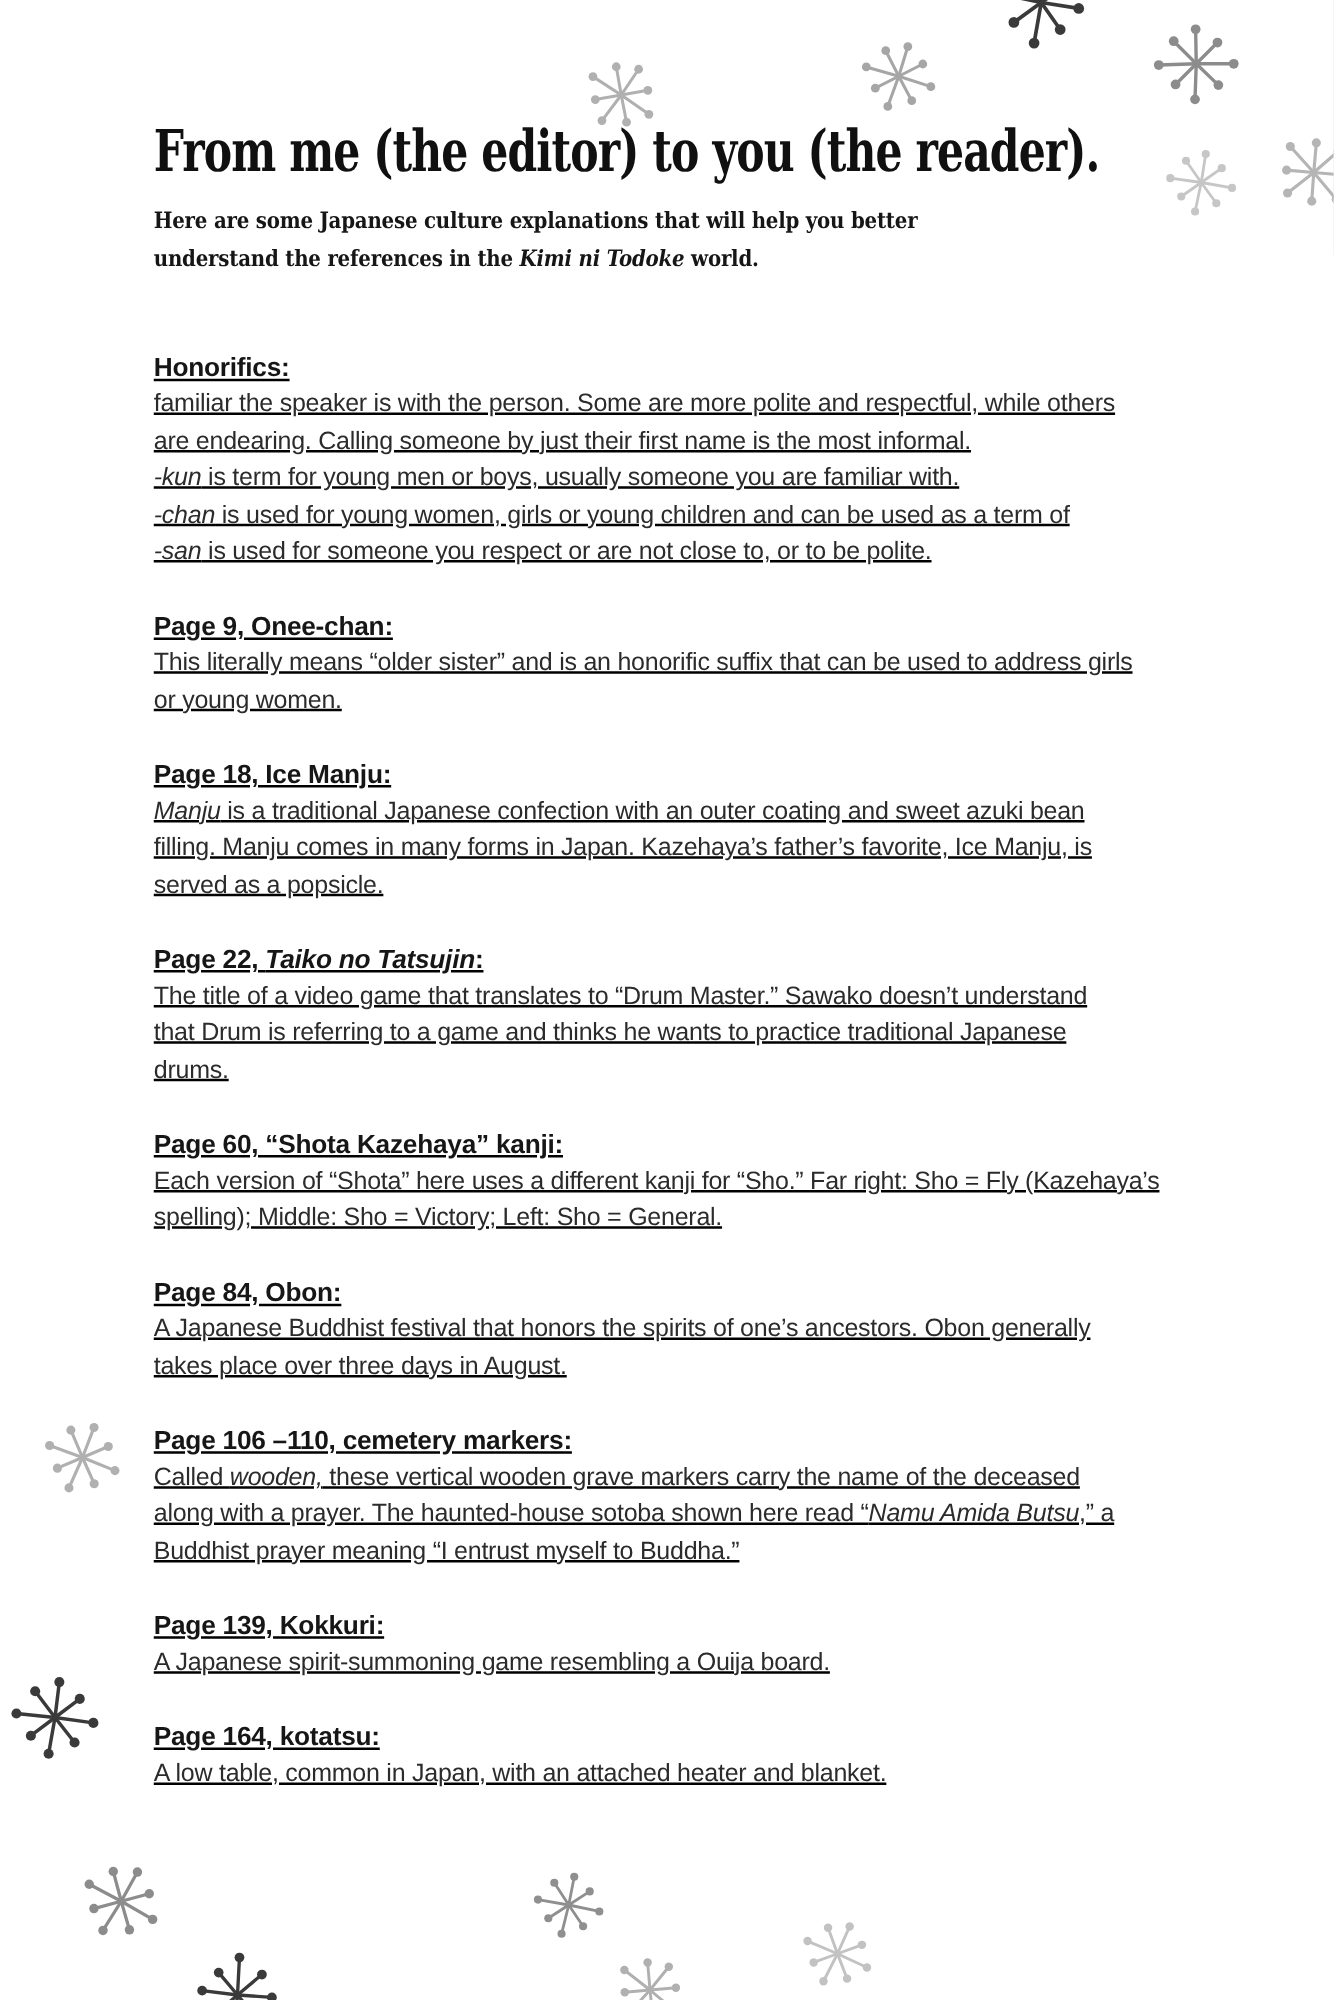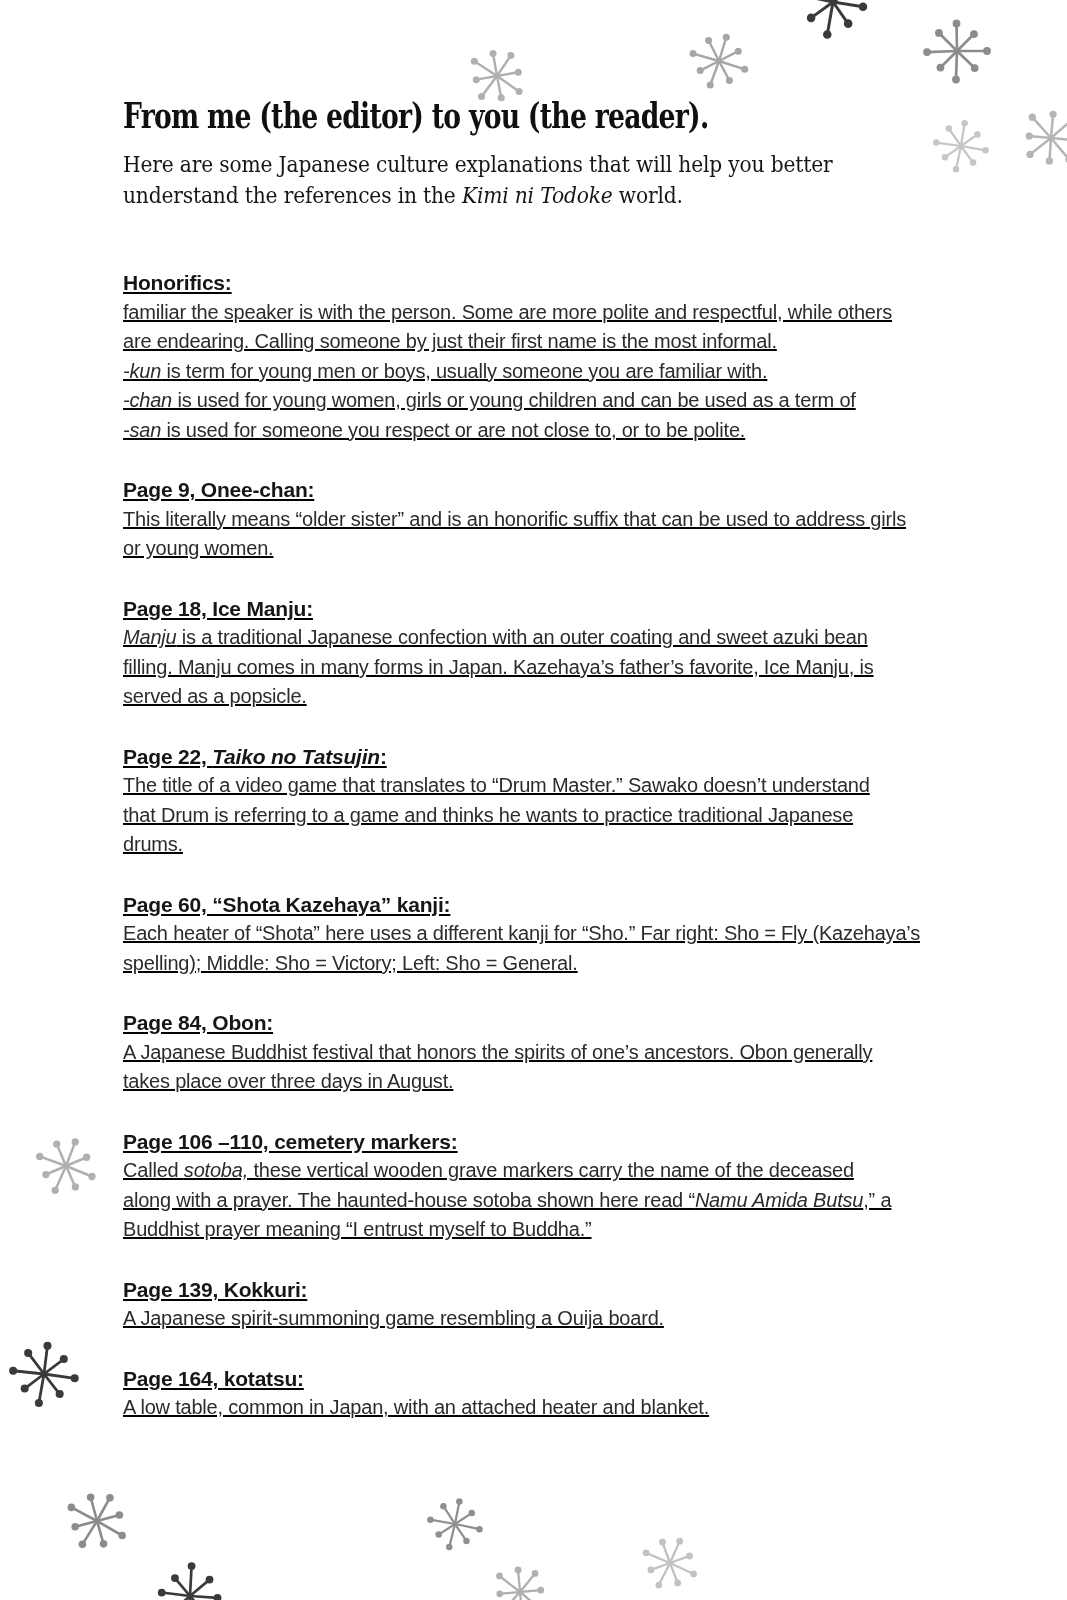--- a/index.html
+++ b/index.html
@@ -3,26 +3,26 @@
 <meta charset="utf-8">
 <style>
   html,body{margin:0;padding:0;background:#e8e8e8;}
   .page{
     position:relative;width:1067px;height:1600px;background:#ffffff;
     overflow:hidden;font-family:"Liberation Sans",sans-serif;margin:0 auto;
   }
   .content{position:absolute;left:123px;top:0;width:880px;}
   .title{
     font-family:"DejaVu Serif",serif;font-weight:bold;color:#101010;
-    font-size:36px;line-height:1.15;margin:95px 0 0 0;white-space:nowrap;
+    font-size:46px;line-height:1.15;margin:95px 0 0 0;white-space:nowrap;
   }
   .title-inner{display:inline-block;transform:scaleX(.74);transform-origin:0 60%;letter-spacing:-1px;}
   .subtitle{
-    margin-top:13px;font-family:"DejaVu Serif",serif;font-weight:normal;
-    color:#161616;font-size:23px;line-height:31px;
+    margin-top:13px;font-family:"DejaVu Serif",serif;font-weight:bold;
+    color:#161616;font-size:18px;line-height:31px;
   }
   .subtitle .line{white-space:nowrap;}
   .subtitle .line-inner{display:inline-block;transform:scaleX(.88);transform-origin:0 50%;letter-spacing:-.2px;}
   .sections{margin-top:57px;}
   .glossary-section{margin:0 0 30px 0;text-decoration:underline;}
   .sec-heading{
     font-size:21px;font-weight:bold;color:#161616;margin:0;
     line-height:29.5px;letter-spacing:-.2px;white-space:nowrap;
   }
   .sec-line{
@@ -299,31 +299,31 @@
           <div class="sec-line"><span>served as a popsicle.</span></div>
         </section>
         <section class="glossary-section">
           <h2 class="sec-heading"><span>Page 22, </span><span class="it">Taiko no Tatsujin</span><span>:</span></h2>
           <div class="sec-line"><span>The title of a video game that translates to “Drum Master.” Sawako doesn’t understand</span></div>
           <div class="sec-line"><span>that Drum is referring to a game and thinks he wants to practice traditional Japanese</span></div>
           <div class="sec-line"><span>drums.</span></div>
         </section>
         <section class="glossary-section">
           <h2 class="sec-heading"><span>Page 60, “Shota Kazehaya” kanji:</span></h2>
-          <div class="sec-line"><span>Each heater of “Shota” here uses a different kanji for “Sho.” Far right: Sho = Fly (Kazehaya’s</span></div>
+          <div class="sec-line"><span>Each version of “Shota” here uses a different kanji for “Sho.” Far right: Sho = Fly (Kazehaya’s</span></div>
           <div class="sec-line"><span>spelling); Middle: Sho = Victory; Left: Sho = General.</span></div>
         </section>
         <section class="glossary-section">
           <h2 class="sec-heading"><span>Page 84, Obon:</span></h2>
           <div class="sec-line"><span>A Japanese Buddhist festival that honors the spirits of one’s ancestors. Obon generally</span></div>
           <div class="sec-line"><span>takes place over three days in August.</span></div>
         </section>
         <section class="glossary-section">
           <h2 class="sec-heading"><span>Page 106 –110, cemetery markers:</span></h2>
-          <div class="sec-line"><span>Called </span><span class="it">sotoba,</span><span> these vertical wooden grave markers carry the name of the deceased</span></div>
+          <div class="sec-line"><span>Called </span><span class="it">wooden,</span><span> these vertical wooden grave markers carry the name of the deceased</span></div>
           <div class="sec-line"><span>along with a prayer. The haunted-house sotoba shown here read “</span><span class="it">Namu Amida Butsu</span><span>,” a</span></div>
           <div class="sec-line"><span>Buddhist prayer meaning “I entrust myself to Buddha.”</span></div>
         </section>
         <section class="glossary-section">
           <h2 class="sec-heading"><span>Page 139, Kokkuri:</span></h2>
           <div class="sec-line"><span>A Japanese spirit-summoning game resembling a Ouija board.</span></div>
         </section>
         <section class="glossary-section">
           <h2 class="sec-heading"><span>Page 164, kotatsu:</span></h2>
           <div class="sec-line"><span>A low table, common in Japan, with an attached heater and blanket.</span></div>

